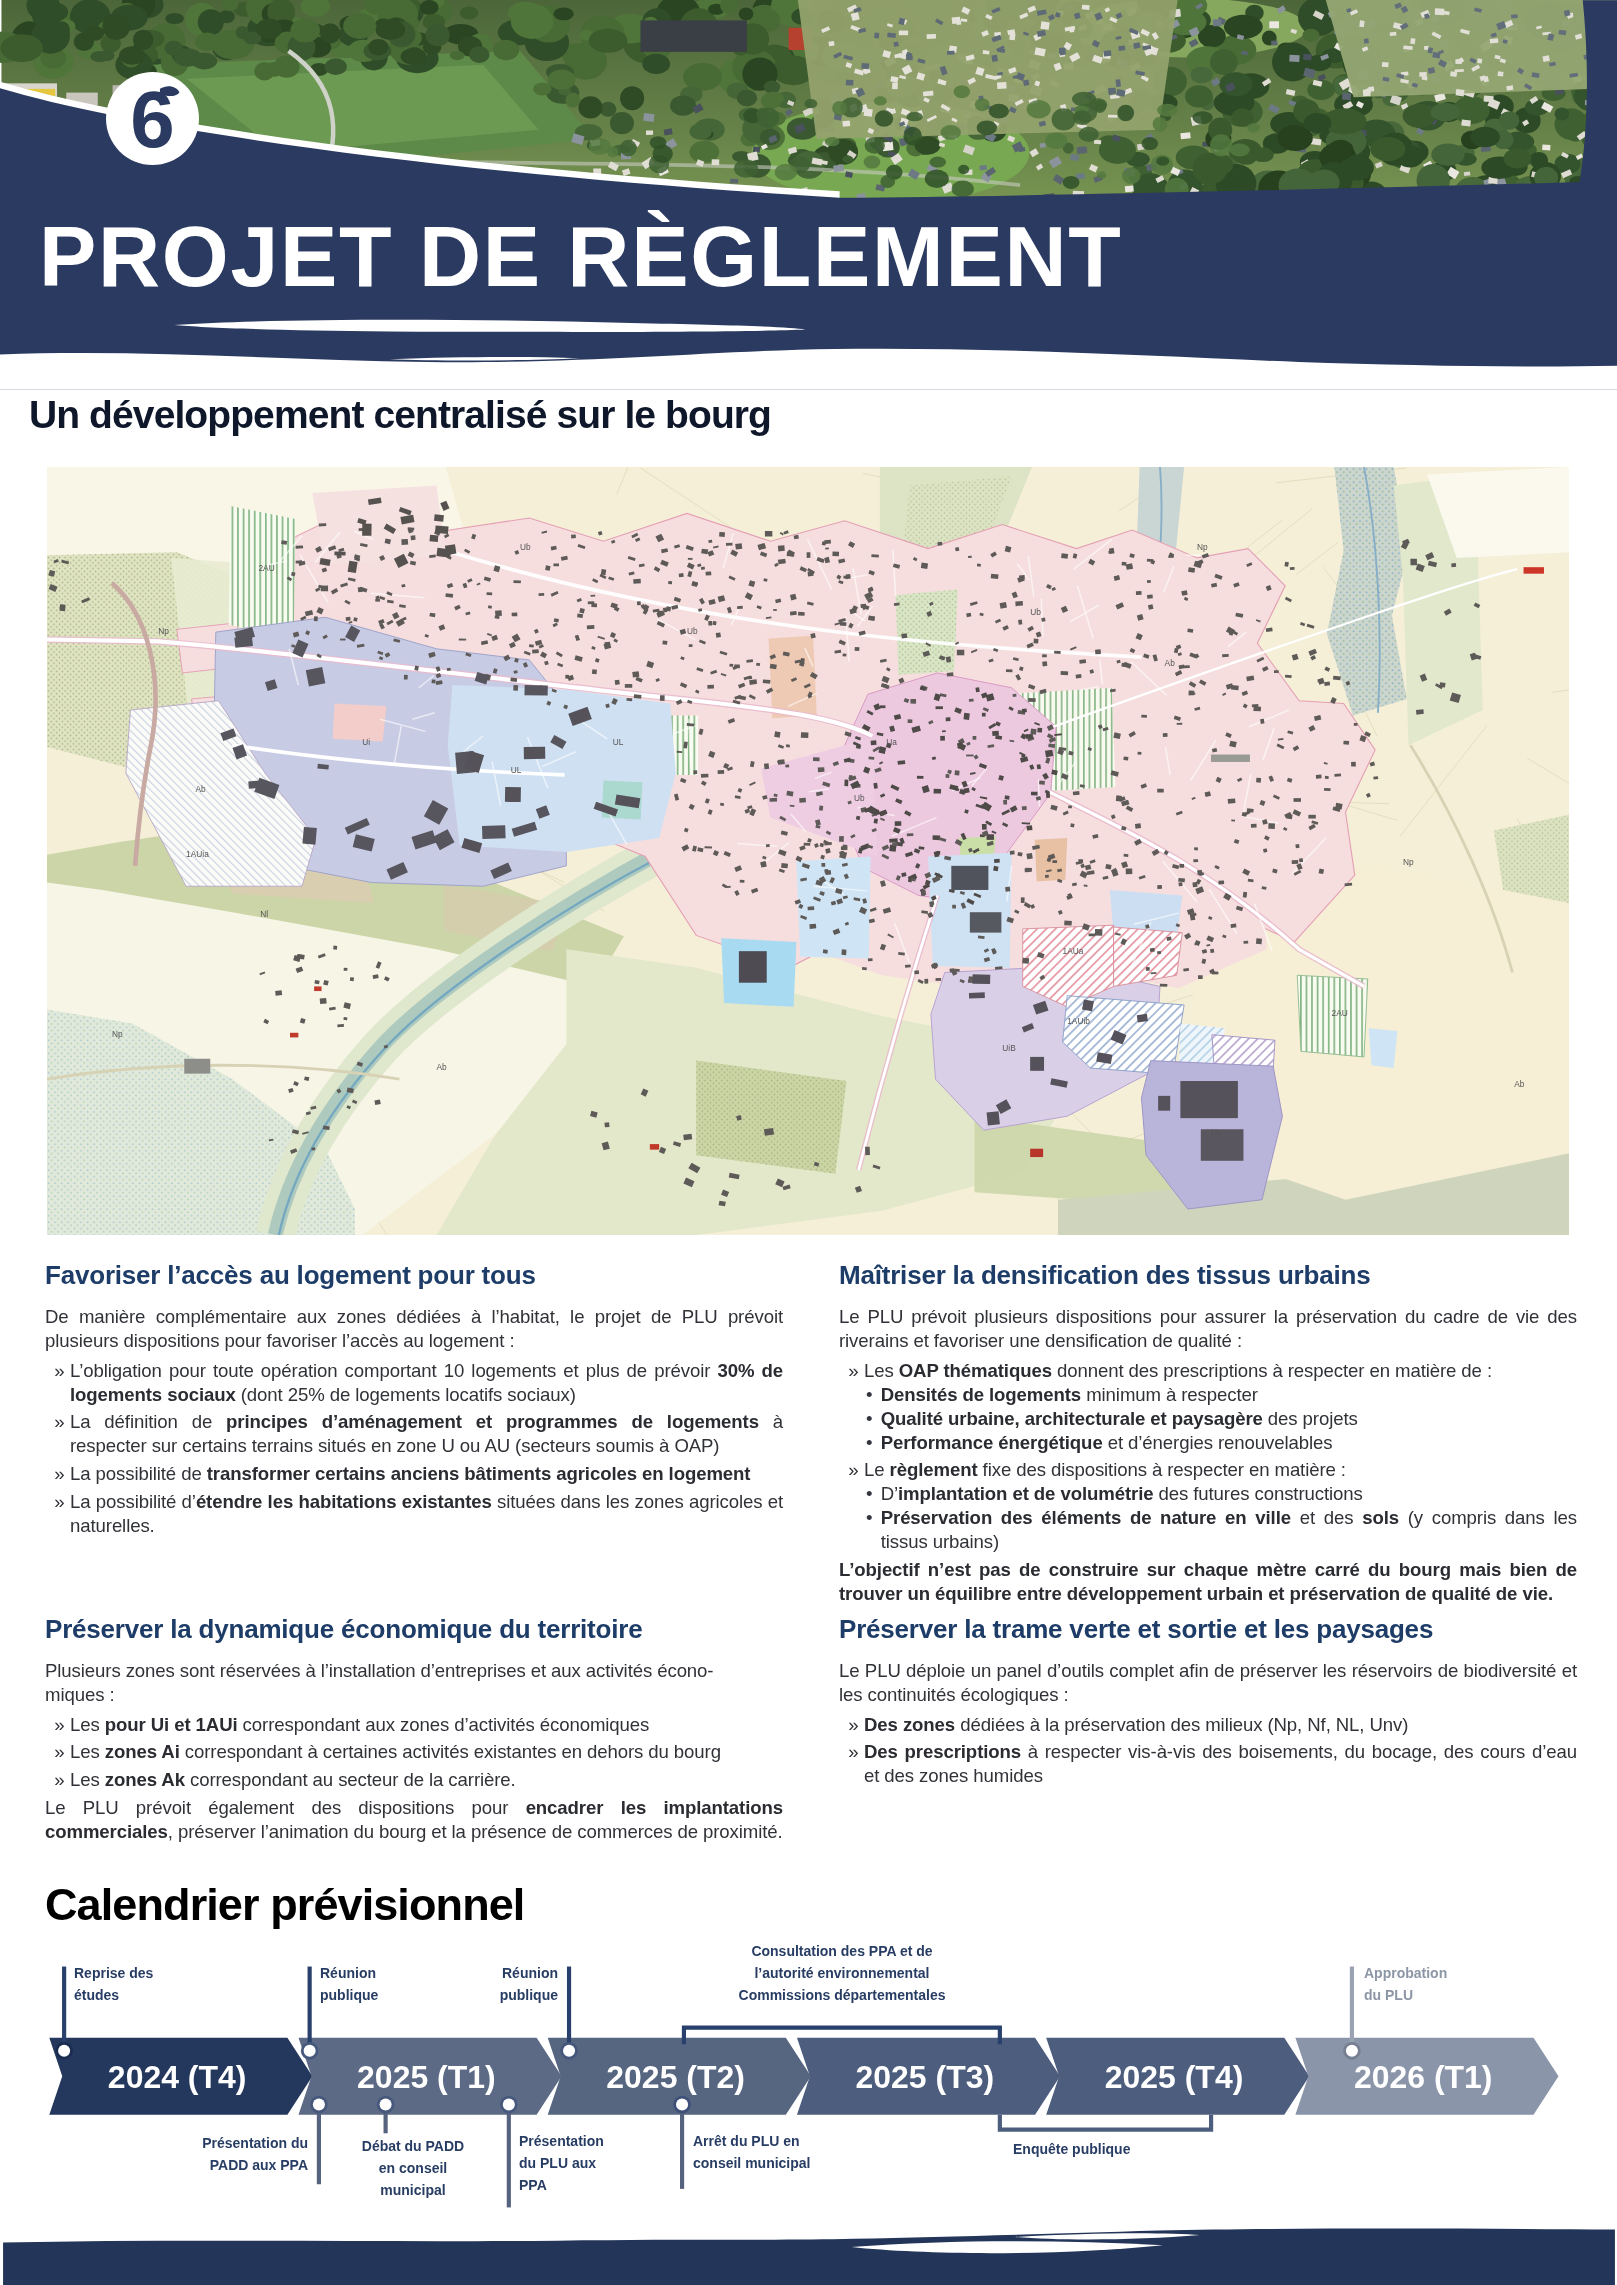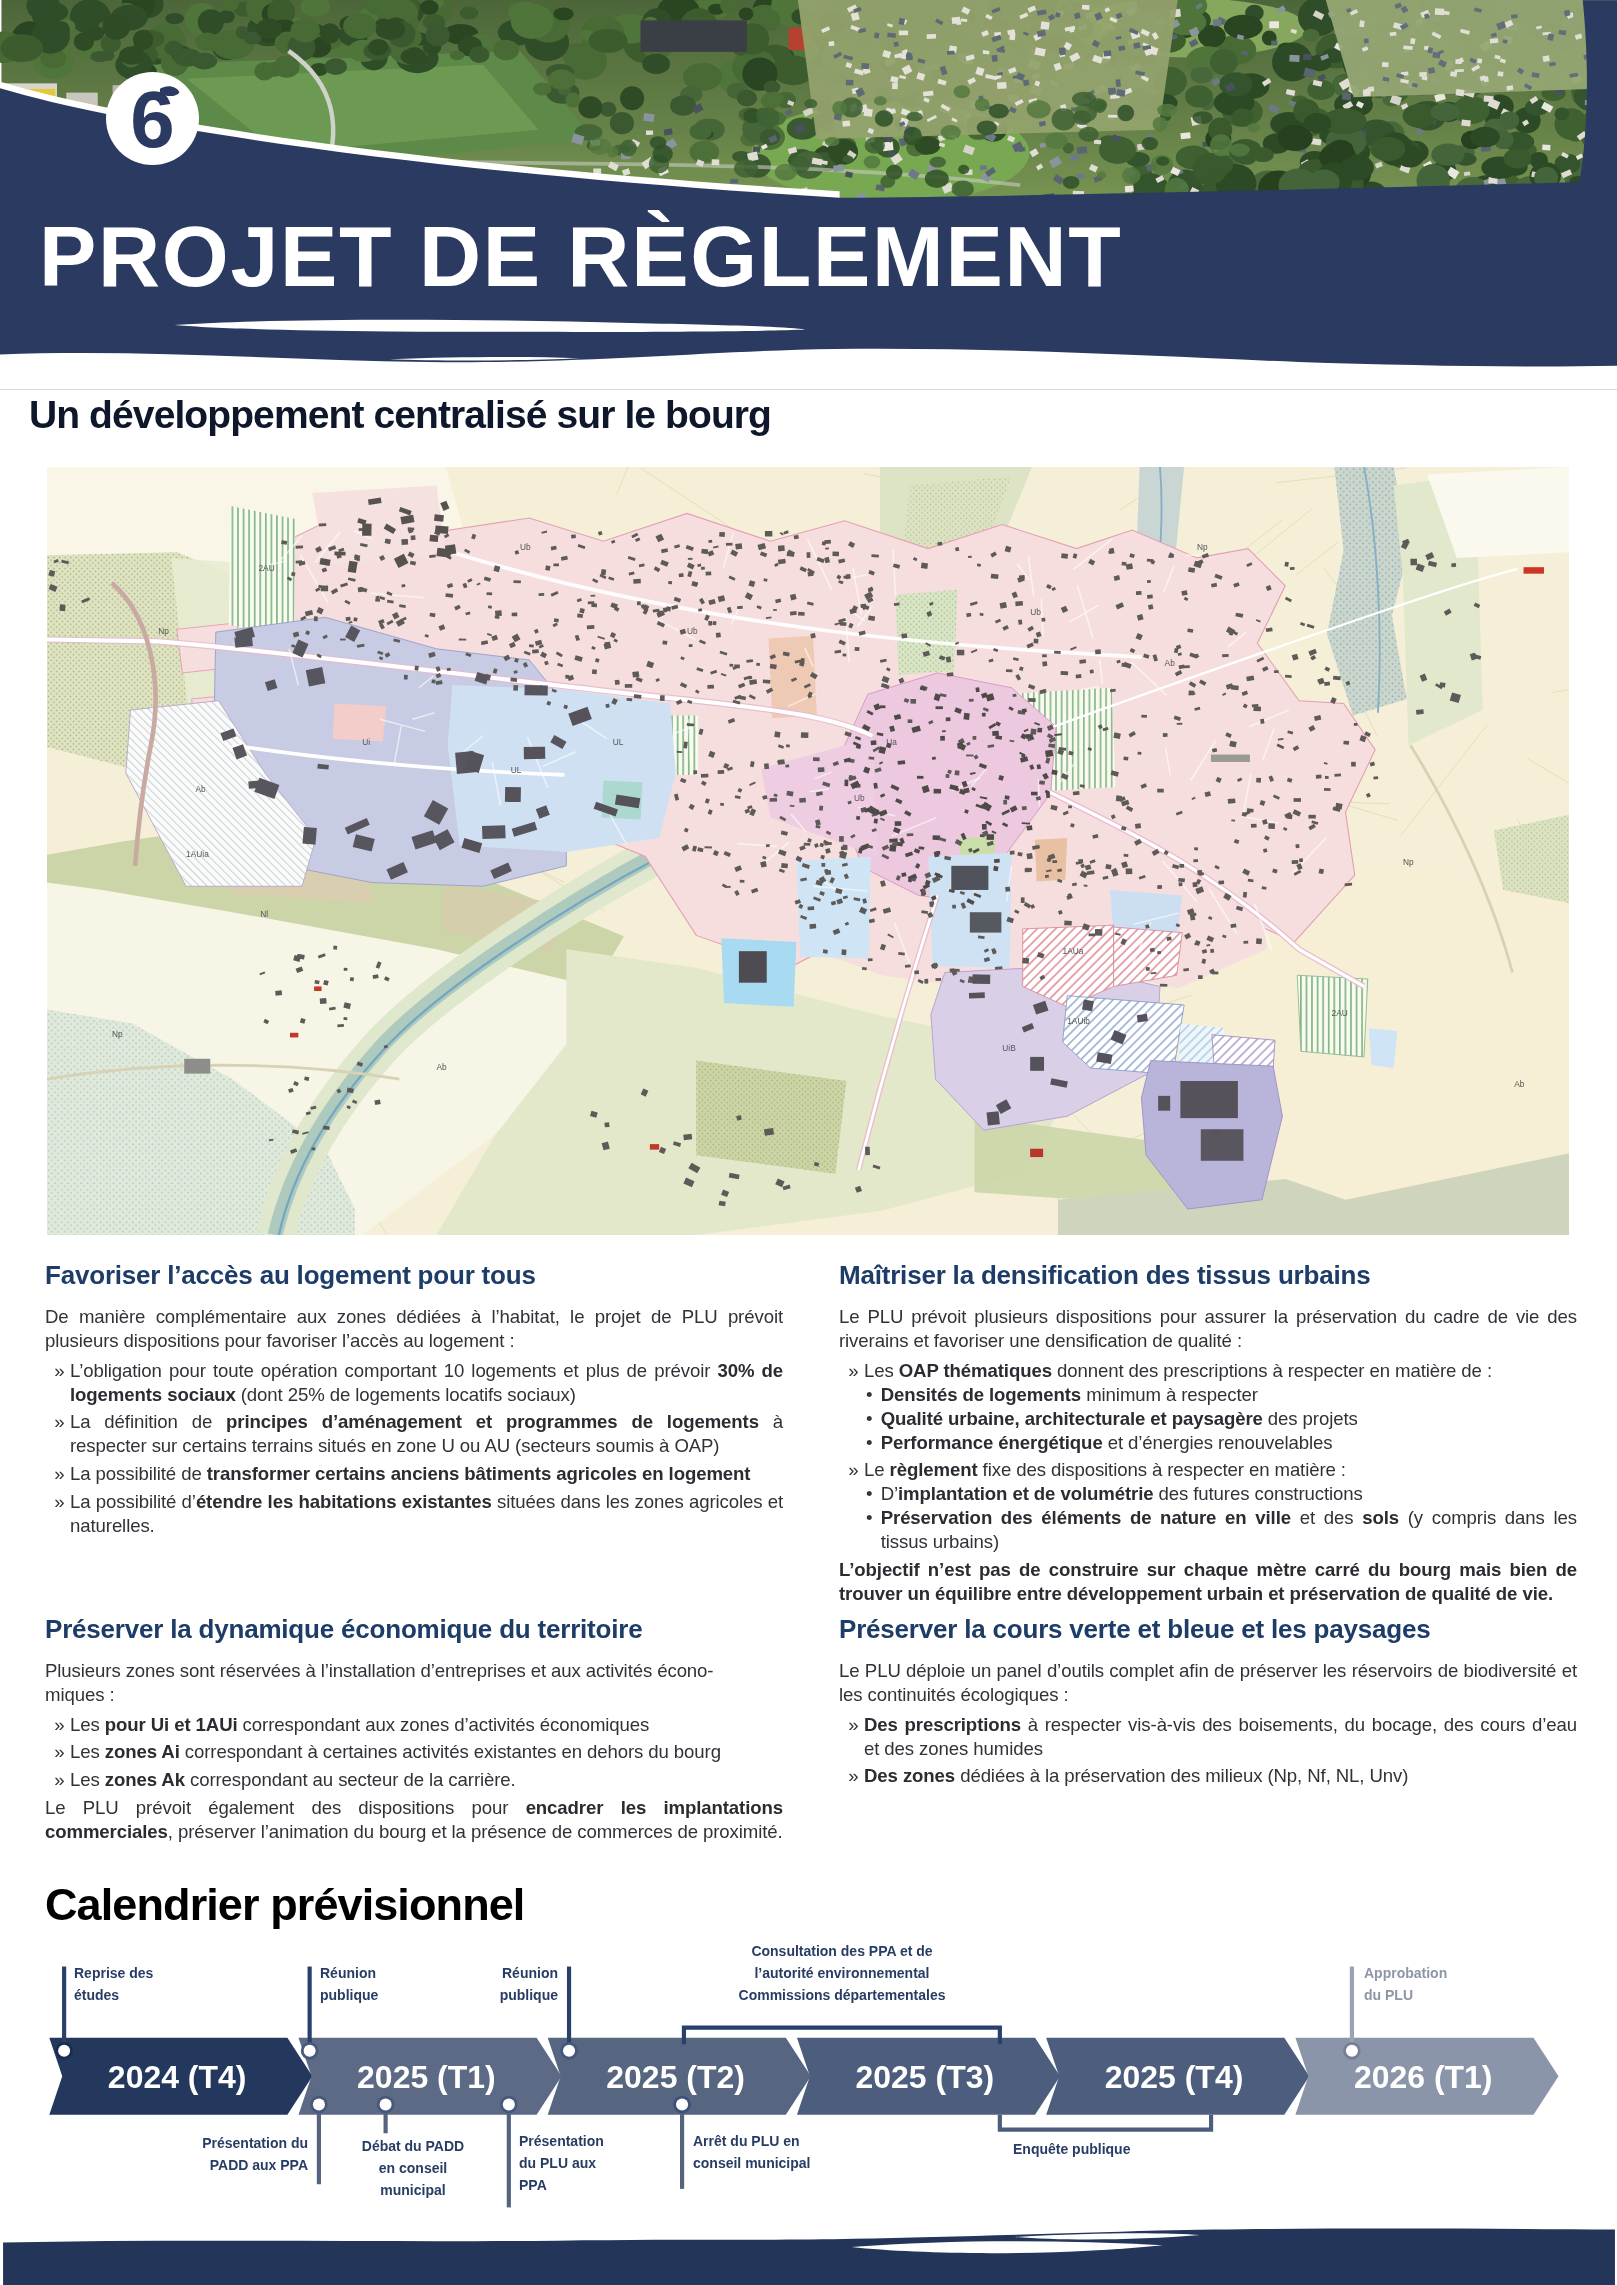--- a/index.html
+++ b/index.html
@@ -2698,26 +2698,26 @@
 <ul class="sub">
 <li>D’<b>implantation et de volumétrie</b> des futures constructions</li>
 <li><b>Préservation des éléments de nature en ville</b> et des <b>sols</b> (y compris dans les tissus urbains)</li>
 </ul></li>
 </ul>
 <p style="margin-top:1.9px;"><b>L’objectif n’est pas de construire sur chaque mètre carré du bourg mais bien de trouver un équilibre entre développement urbain et préservation de qualité de vie.</b></p>
 </div>
 </div>
 
 <div class="abs" style="left:839px;top:1614px;width:738px;">
-<h3>Préserver la cours verte et bleue et les paysages</h3>
+<h3>Préserver la trame verte et sortie et les paysages</h3>
 <div class="body-col" style="margin-top:14px;">
 <p>Le PLU déploie un panel d’outils complet afin de préserver les réservoirs de biodiversité et les continuités écologiques :</p>
 <ul class="dv">
+<li><b>Des zones</b> dédiées à la préservation des milieux (Np, Nf, NL, Unv)</li>
 <li><b>Des prescriptions</b> à respecter vis-à-vis des boisements, du bocage, des cours d’eau et des zones humides</li>
-<li><b>Des zones</b> dédiées à la préservation des milieux (Np, Nf, NL, Unv)</li>
 </ul>
 </div>
 </div>
 
 <h2 class="abs" style="left:45px;top:1879px;font-size:45px;color:#000000;letter-spacing:-0.9px;">Calendrier prévisionnel</h2>
 
 <svg class="abs" style="left:0;top:1948px" width="1618" height="315" viewBox="0 0 1744 340">
     <polygon points="52,97 309,97 336,138.5 309,180 52,180 66,138.5" fill="#24375c"></polygon>
     <text x="190" y="151" text-anchor="middle" font-size="34.5" font-weight="bold" fill="#ffffff" font-family="Liberation Sans">2024 (T4)</text>
     <polygon points="321,97 578,97 605,138.5 578,180 321,180 335,138.5" fill="#5c6a86"></polygon>

